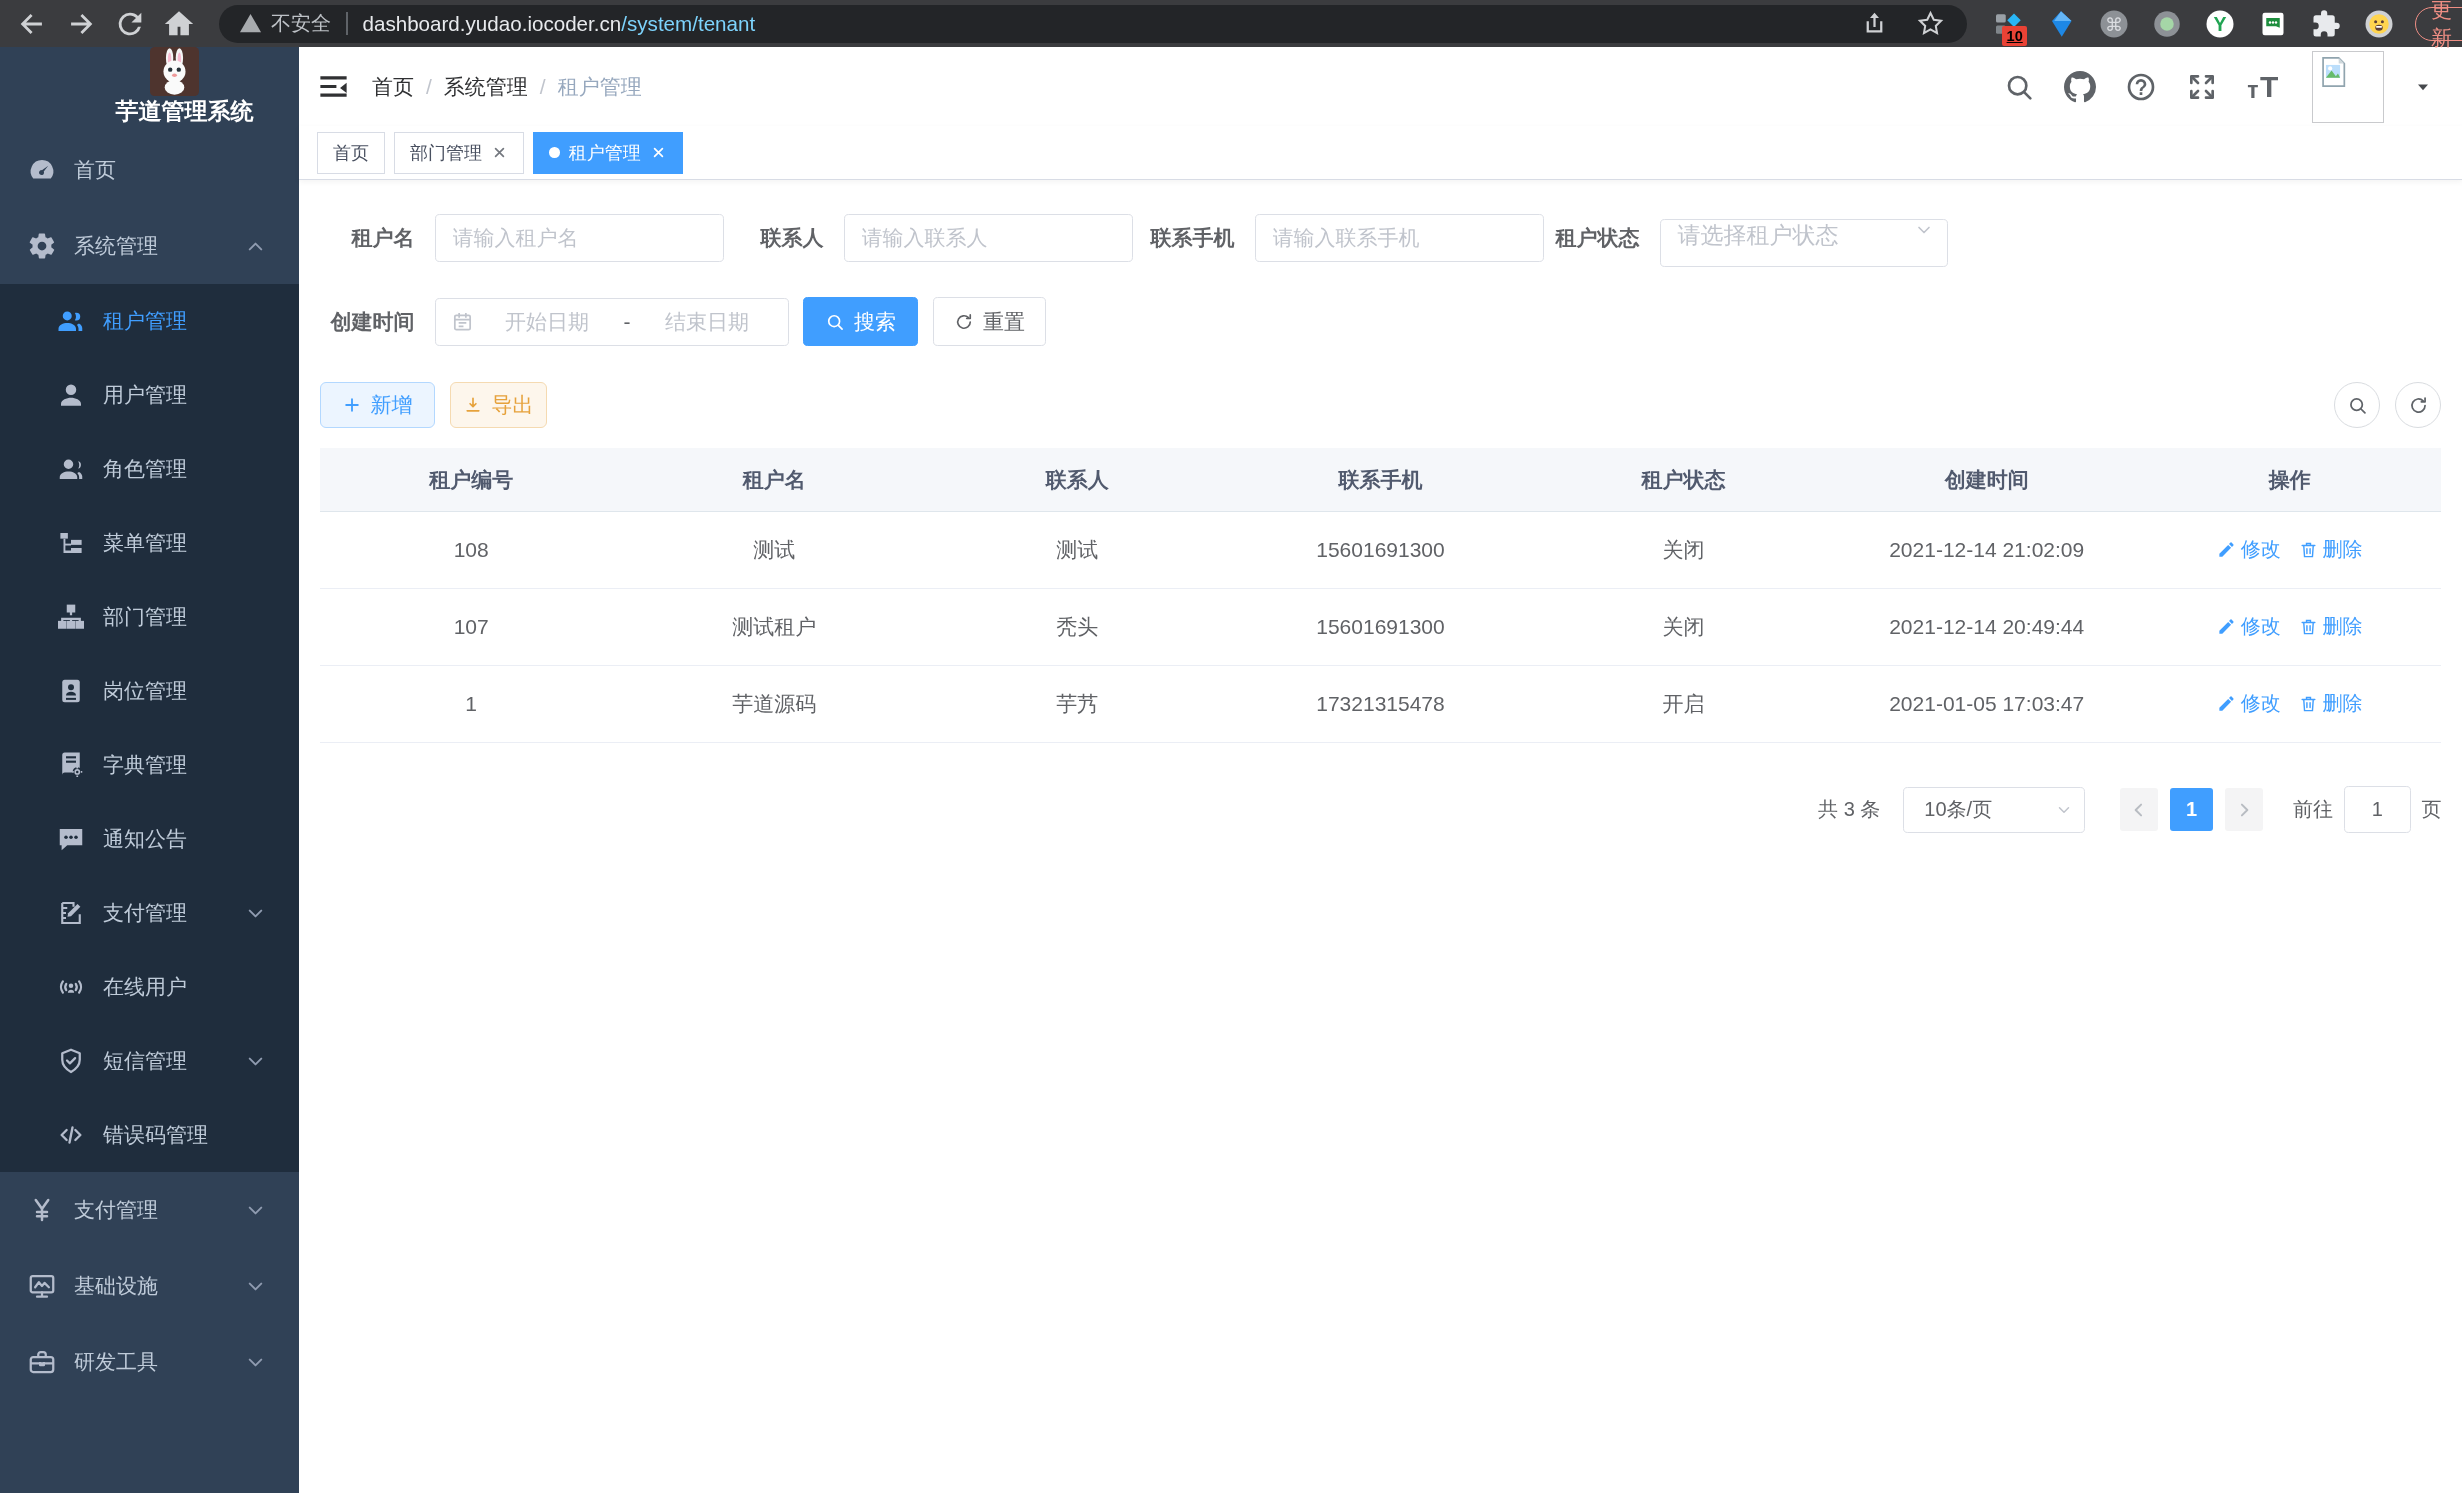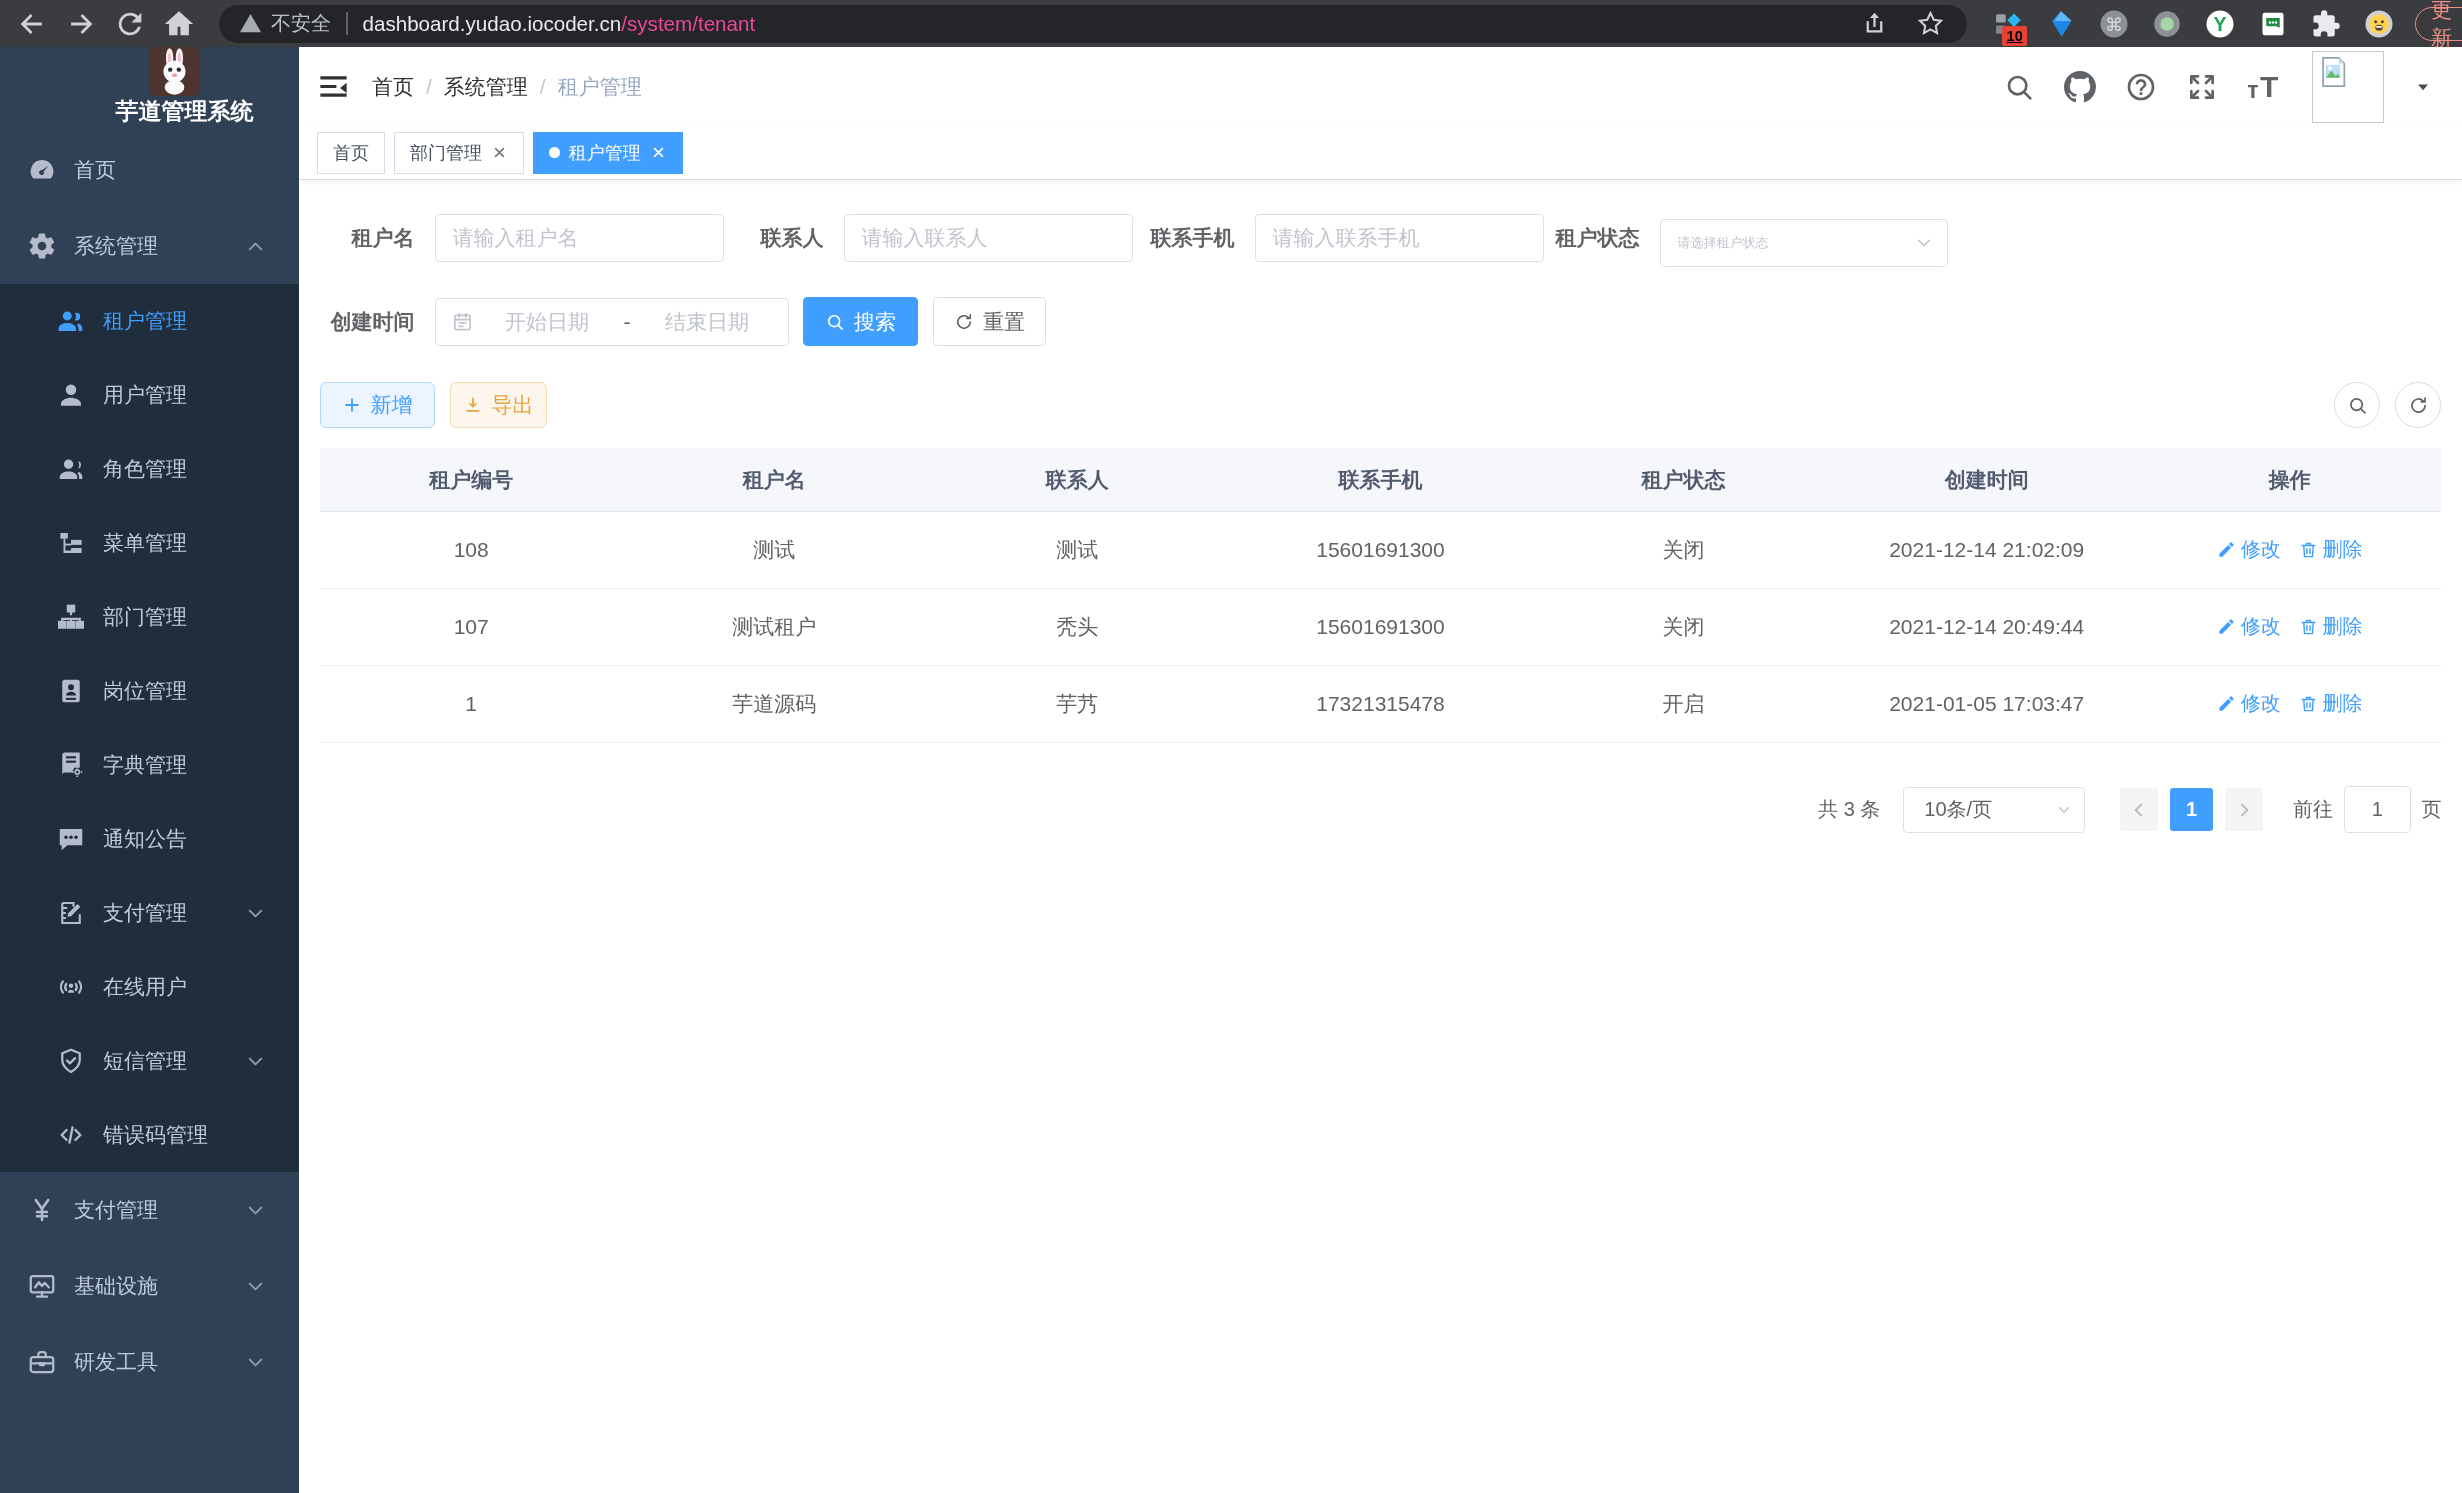--- a/index.html
+++ b/index.html
@@ -11,21 +11,21 @@
   
   .chrome{position:absolute;top:0;left:0;width:100%;height:47px;background:#3b3c3f;
           display:flex;align-items:center;z-index:50;}
   .nav-ic{width:34px;height:34px;margin-left:15px;color:#cfd1d4;display:flex;
           align-items:center;justify-content:center;}
   .url-pill{margin-left:23px;height:38px;flex:0 0 1713px;border-radius:19px;background:#232528;
             display:flex;align-items:center;padding:0 15px 0 20px;}
   .sec-label{margin-left:9px;font-size:20px;color:#bdc1c6;}
   .url-div{width:1.5px;height:23px;background:#5f6368;margin:0 15px;}
   .url-host{font-size:20.6px;color:#e8eaed;}
-  .url-path{font-size:20.6px;color:#ec4899;}
+  .url-path{font-size:20.6px;color:#7dd3fc;}
   .pill-right{margin-left:auto;display:flex;align-items:center;gap:29px;padding-right:7.6px;}
   .ext-area{display:flex;align-items:center;margin-left:26px;gap:23px;}
   .ext{position:relative;width:30px;height:30px;}
   .ext-badge{position:absolute;left:9px;top:17px;background:#e94235;color:#000000;font-size:14.5px;
              line-height:1;padding:3px 4.6px;border-radius:2px;font-weight:700;text-decoration:underline;}
   .update-pill{margin-left:21px;height:32px;border:1.5px solid #ef8e84;border-radius:17.5px;
                color:#ef8e84;display:flex;align-items:center;padding:0 6px 0 15px;font-size:21px;}
   .update-pill .ic{margin-left:6px;}
 
   
@@ -69,21 +69,21 @@
   .filter-row{display:flex;align-items:center;margin-top:34px;height:47px;}
   .filter-row.second{margin-top:37px;}
   .flabel{font-size:21px;font-weight:700;color:#606266;white-space:nowrap;}
   .flabel.first{width:95px;text-align:right;flex:0 0 95px;}
   .ml48{margin-left:37px;} .ml24{margin-left:18px;} .ml16{margin-left:12px;}
   .finput{margin-left:20px;width:253px;height:46px;border:0.8px solid #dcdfe6;border-radius:4.6px;
           padding:0 17px;font-size:21px;color:#606266;outline:none;
           font-family:"Liberation Sans","DejaVu Sans",sans-serif;}
   .finput::placeholder{color:#c0c4cc;}
   .fselect{margin-left:20px;width:256px;height:46px;border:0.8px solid #dcdfe6;border-radius:4.6px;
-           display:flex;align-items:center;padding:0 13.7px 0 17px;font-size:13px;color:#c0c4cc;cursor:pointer;margin-top:10px;}
+           display:flex;align-items:flex-start;padding:0 13.7px 0 17px;font-size:23px;color:#c0c4cc;cursor:pointer;margin-top:10px;}
   .fselect .sel-caret{margin-left:auto;width:20px;height:20px;color:#c0c4cc;}
   .daterange{margin-left:20px;width:330px;height:46px;border:0.8px solid #dcdfe6;border-radius:4.6px;
              display:flex;align-items:center;padding:0 7.6px 0 15px;font-size:21px;color:#c0c4cc;}
   .dr-ph{flex:1;text-align:center;}
   .dr-sep{color:#606266;padding:0 3px;}
   .cal-ic{width:23px;height:23px;color:#c0c4cc;}
   .btn{display:inline-flex;align-items:center;justify-content:center;border-radius:4.6px;
        font-size:21px;cursor:pointer;white-space:nowrap;}
   .btn .ic{margin-right:9px;}
   .btn-search{margin-left:13.7px;height:47px;padding:0 21px;background:#409eff;color:#fff;border:0.8px solid #409eff;}

